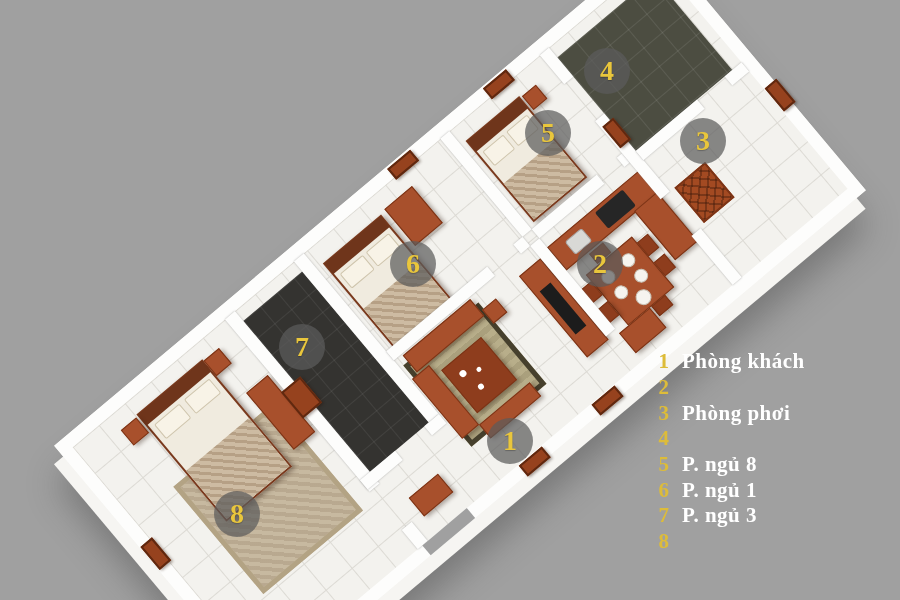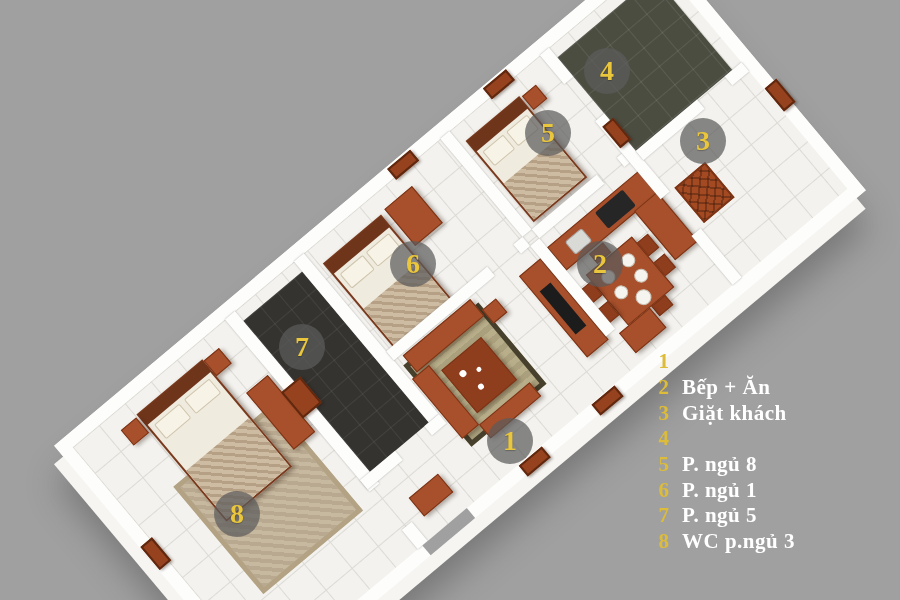--- a/index.html
+++ b/index.html
@@ -181,42 +181,41 @@
   <div class="badge" style="left:279px;top:324px;">
       <span>7</span>
     </div>
   <div class="badge" style="left:214px;top:491px;">
       <span>8</span>
     </div>
 
   <div class="legend">
     <div class="row">
       <span class="num">1</span>
+      <span class="lbl">Phòng khách</span>
     </div>
     <div class="row">
       <span class="num">2</span>
-      <span class="lbl">Bếp + Ăn</span>
     </div>
     <div class="row">
       <span class="num">3</span>
-      <span class="lbl">Giặt khách</span>
+      <span class="lbl">Phòng phơi</span>
     </div>
     <div class="row">
       <span class="num">4</span>
     </div>
     <div class="row">
       <span class="num">5</span>
       <span class="lbl">P. ngủ 8</span>
     </div>
     <div class="row">
       <span class="num">6</span>
       <span class="lbl">P. ngủ 1</span>
     </div>
     <div class="row">
       <span class="num">7</span>
-      <span class="lbl">P. ngủ 5</span>
+      <span class="lbl">P. ngủ 3</span>
     </div>
     <div class="row">
       <span class="num">8</span>
-      <span class="lbl">WC p.ngủ 3</span>
     </div>
   </div>
 </div>
 
 </body></html>

